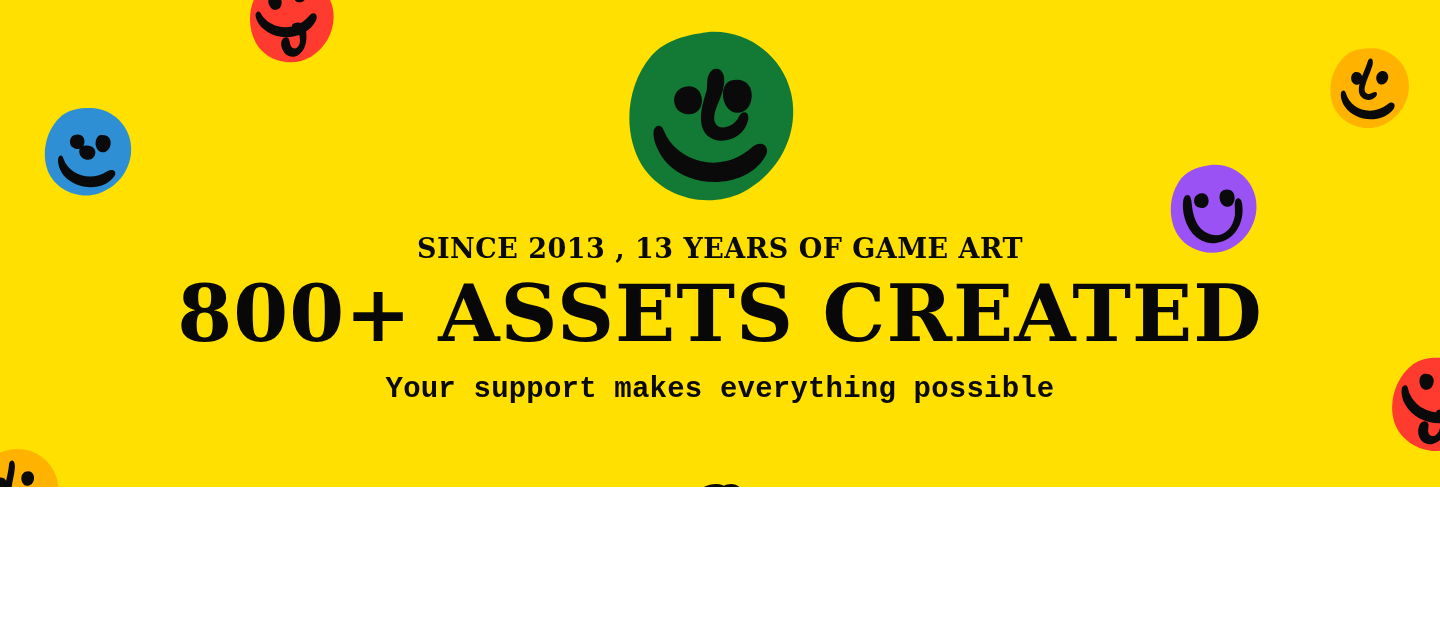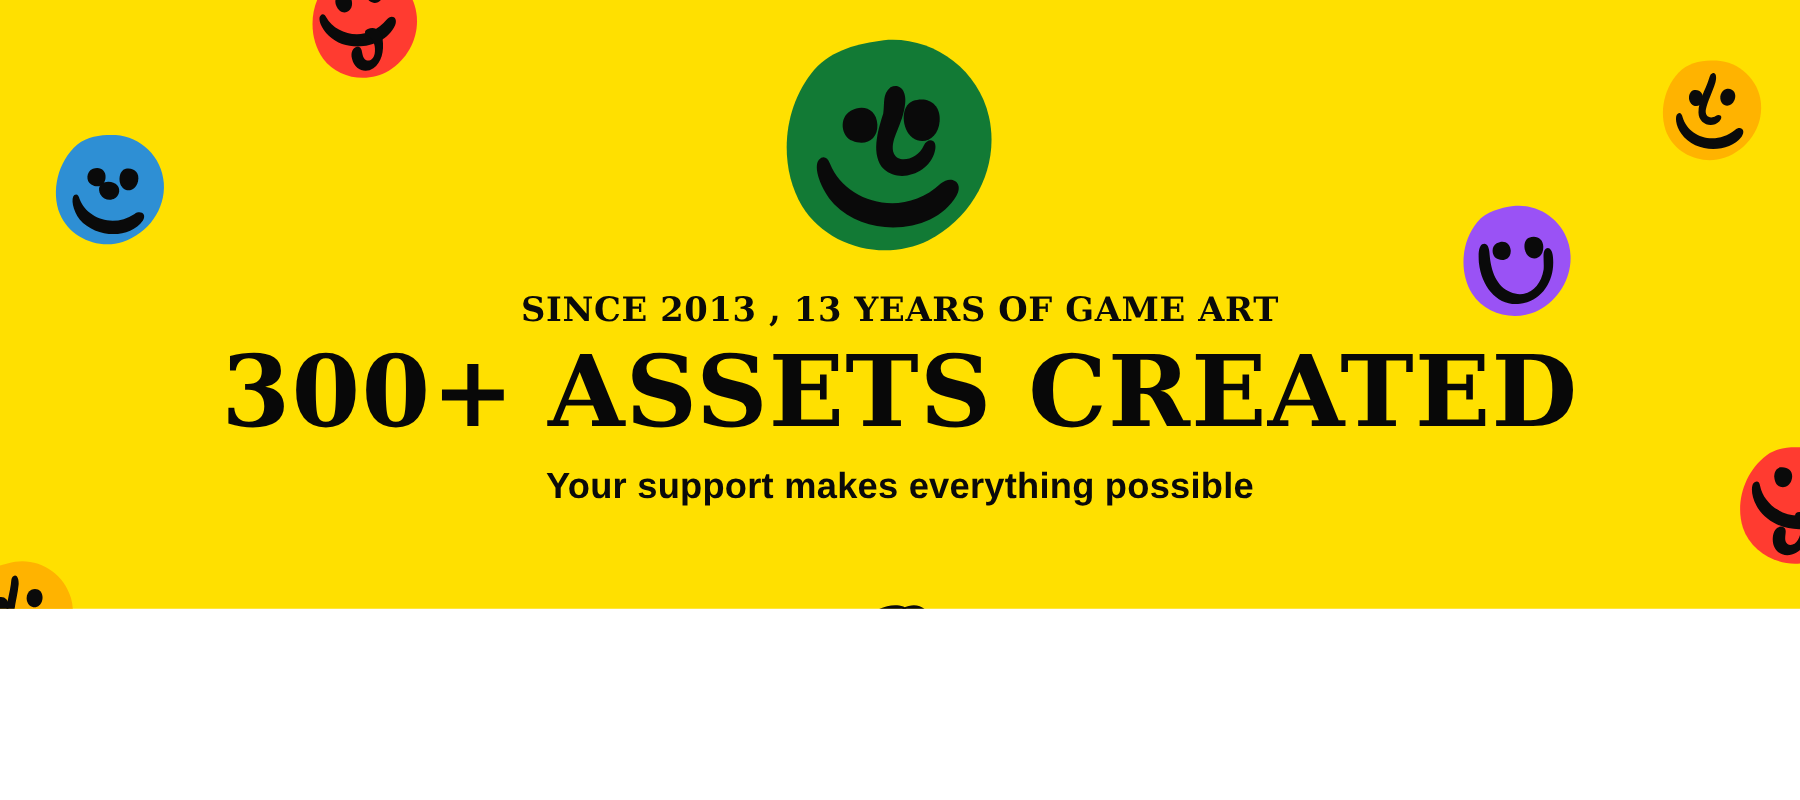--- a/index.html
+++ b/index.html
@@ -54,21 +54,21 @@
     color: #080808;
     text-align: center;
     margin: 0;
     line-height: 1.12;
     white-space: nowrap;
   }
   .headline .count {
     margin-right: 26px;
   }
   .subtitle {
-    font-family: Liberation Sans, sans-serif;
+    font-family: Liberation Mono, monospace;
     font-weight: bold;
     font-size: 29px;
     letter-spacing: 0.2px;
     color: #0A0A0A;
     text-align: center;
     margin: 16px 0 0 0;
     line-height: 1.1;
     white-space: nowrap;
   }
 </style>
@@ -148,18 +148,18 @@
         <path d="M50 2 C72 1 93 17 97 40 C101 63 88 86 66 96 C45 105 19 97 8 77 C-2 58 1 31 17 14 C26 5 38 3 50 2 Z" fill="#9A52F5"></path>
         <path d="M33 34 C39 31 45 34 45 41 C45 48 39 51 33 48 C28 46 27 37 33 34 Z" fill="#0A0A0A"></path>
         <path d="M62 31 C69 29 75 33 74 41 C73 49 66 52 61 48 C56 44 56 33 62 31 Z" fill="#0A0A0A"></path>
         <path d="M20 34 C24 32 26 36 26 42 C26 58 30 72 42 78 C55 85 69 77 73 60 C74 53 73 46 75 43 C78 39 82 42 82 49 C83 70 70 88 50 89 C30 90 17 72 16 50 C16 41 17 36 20 34 Z" fill="#0A0A0A"></path>
       </svg>
     </div>
 
   <div class="text-block">
     <div class="eyebrow">SINCE 2013 , 13 YEARS OF GAME ART</div>
     <div class="headline">
-      <span class="count">300+</span><span>ASSETS CREATED</span>
+      <span class="count">800+</span><span>ASSETS CREATED</span>
     </div>
     <div class="subtitle">Your support makes everything possible</div>
   </div>
 
 </div>
 
 </body></html>

